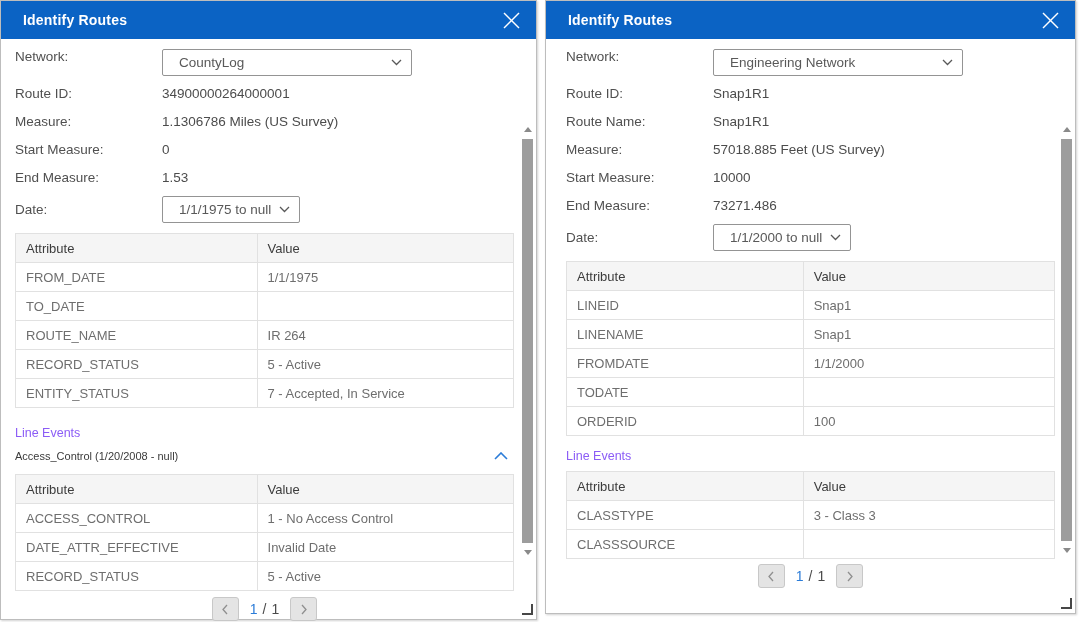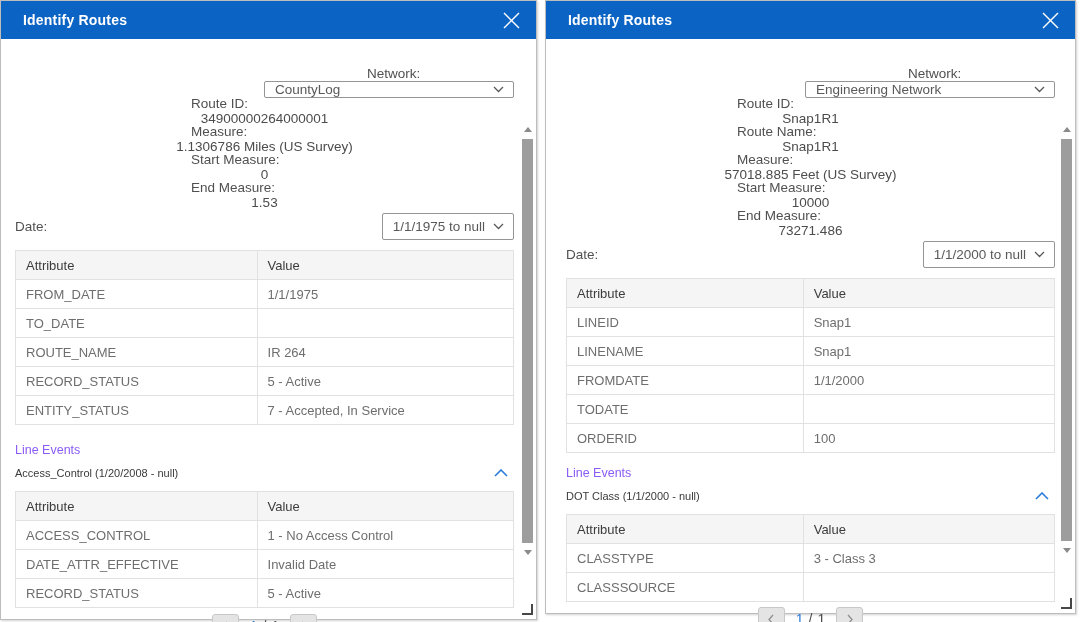--- a/index.html
+++ b/index.html
@@ -36,34 +36,34 @@
   .close-btn {
     width: 20px; height: 20px;
     display: flex; align-items: center; justify-content: center;
     cursor: pointer;
   }
 
   .content { position: absolute; top: 38px; left: 0; bottom: 0; }
   #panel-left  .content { padding-left: 14px; right: 22px; }
   #panel-right .content { padding-left: 20px; right: 20px; }
 
-  .row-net  { display: flex; align-items: flex-end; margin-top: 27px; height: 30px; flex-direction: column; }
-  .row      { display: flex; align-items: center; height: 28px; flex-direction: column; }
-  .row-date { display: flex; align-items: center; height: 32px; margin-top: 2px; justify-content: space-between; }
+  .row-net  { display: flex; align-items: flex-start; margin-top: 10px; height: 30px; }
+  .row      { display: flex; align-items: center; height: 28px; }
+  .row-date { display: flex; align-items: center; height: 32px; margin-top: 2px; }
   .flabel { width: 147px; flex: none; font-size: 13.5px; color: #505050; }
   .fvalue { font-size: 13.5px; color: #4c4c4c; }
 
   .sel {
     display: inline-flex;
     align-items: center;
     height: 27px;
     border: 1px solid #949494;
     border-radius: 2px;
     background: #fff;
-    padding: 0 9px 0 10px;
+    padding: 0 9px 0 16px;
     font-size: 13.5px;
     color: #595959;
     cursor: pointer;
   }
   .sel-net { width: 250px; justify-content: space-between; }
   .sel-date .sel-txt { margin-right: 8px; }
 
   table { border-collapse: collapse; width: 100%; table-layout: fixed; }
   .attr-table   { margin-top: 8px; }
   .events-table { margin-top: 7px; }
@@ -355,28 +355,20 @@
           <td></td>
         </tr>
         <tr>
           <td>ORDERID</td>
           <td>100</td>
         </tr>
       </tbody>
     </table>
 
     <div class="le-label">Line Events</div>
-    <div class="le-head">
-      <span>DOT Class (1/1/2000 - null)</span>
-      <span class="le-toggle">
-        <svg width="14" height="8" viewBox="0 0 14 8" fill="none">
-          <polyline points="1,7 7,1 13,7" stroke="#2b7cd8" stroke-width="1.6"></polyline>
-        </svg>
-      </span>
-    </div>
 
     <table class="events-table">
       <colgroup>
           <col class="col-attr">
           <col>
         </colgroup>
       <thead>
         <tr>
           <th>Attribute</th>
           <th>Value</th>

